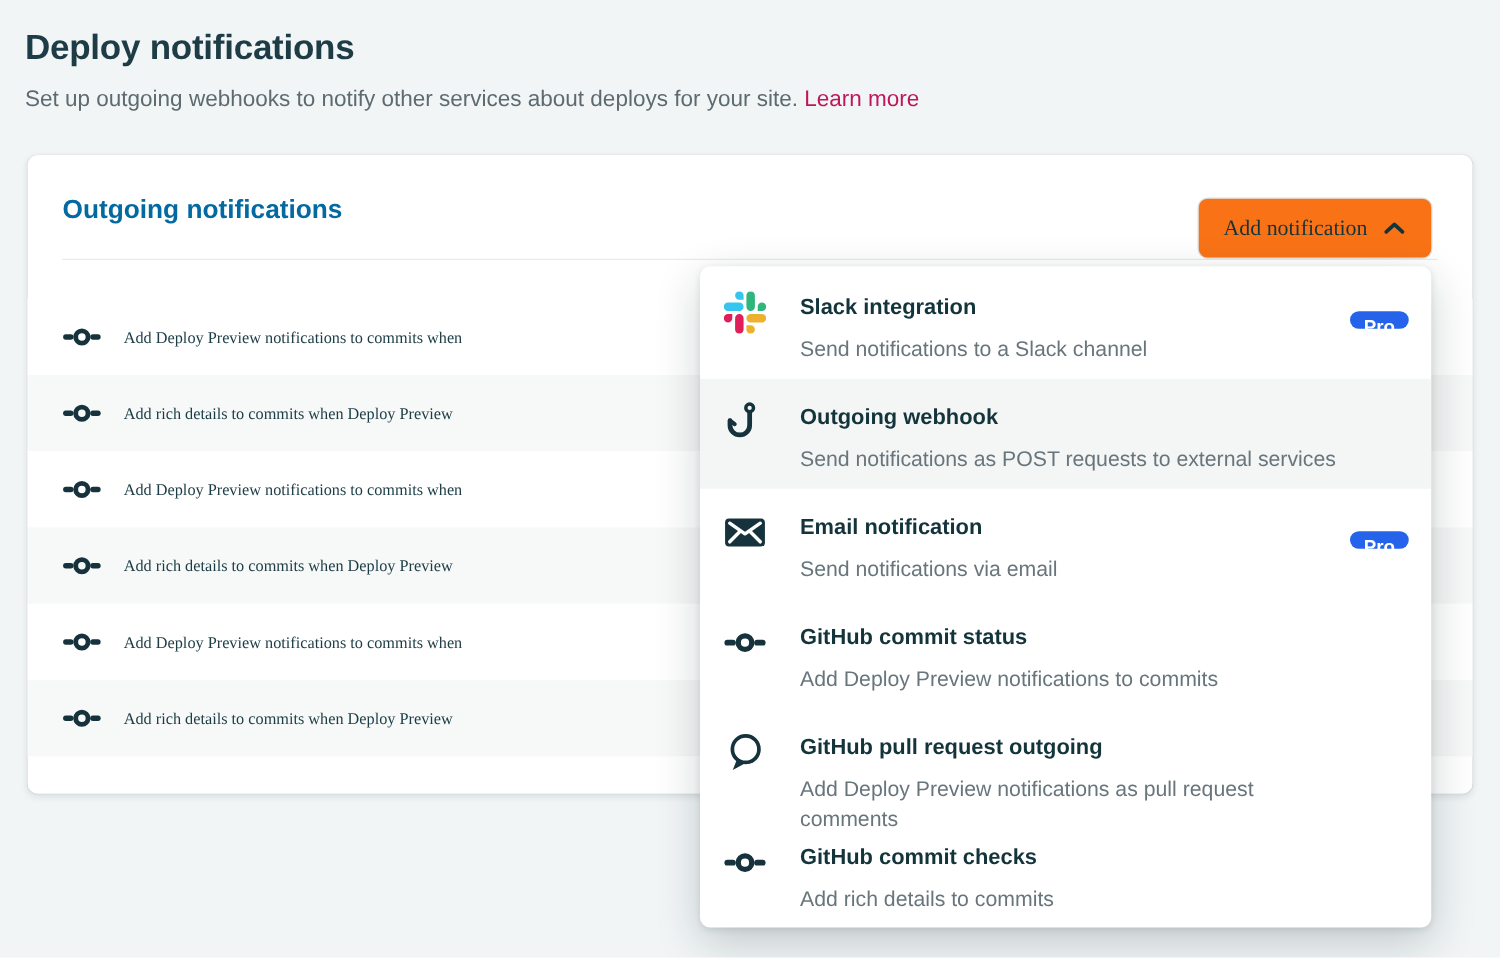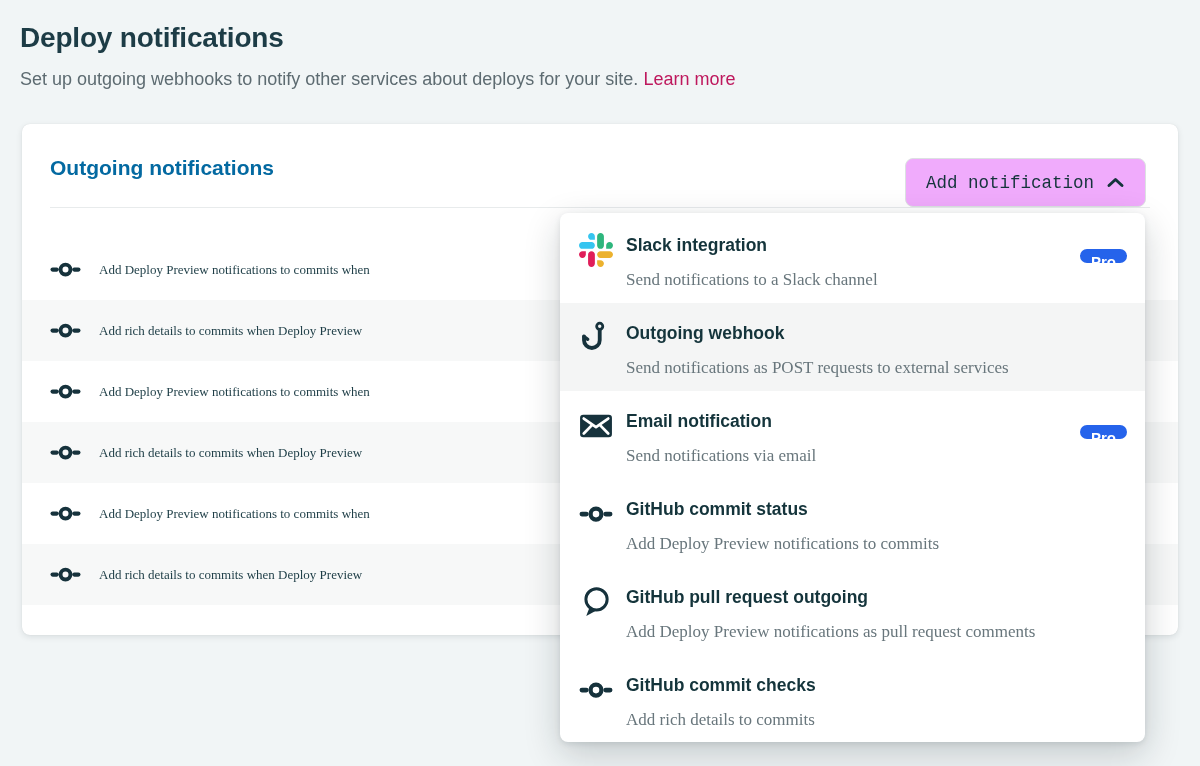--- a/index.html
+++ b/index.html
@@ -34,22 +34,22 @@
     box-shadow: 0 2px 6px rgba(14,30,37,0.10), 0 0 1px rgba(14,30,37,0.12);
   }
   .card-heading {
     position: absolute; left: 28px; top: 32px;
     font-size: 21px; font-weight: 700; color: #0369a1;
   }
   .add-btn {
     position: absolute; right: 32px; top: 34px;
     height: 49px; padding: 0 20px;
     display: flex; align-items: center; gap: 12px;
-    background: #f0abfc; border: 1px solid #dce1e2; border-radius: 8px;
-    font-family: Liberation Mono, monospace;
+    background: #f97316; border: 1px solid #dce1e2; border-radius: 8px;
+    font-family: Liberation Serif, serif;
     font-size: 17.5px; font-weight: 500; color: #14343b;
     cursor: pointer;
   }
   .add-btn svg { display: block; }
   .card-divider {
     position: absolute; left: 28px; right: 28px; top: 83px;
     height: 1px; background: #e8ebec;
   }
 
   
@@ -79,27 +79,27 @@
     position: relative; height: 88px;
     padding: 16px 70px 0 18px;
     display: flex; align-items: flex-start;
     cursor: pointer;
   }
   .menu-item.highlighted { background: #f4f5f5; }
   .mi-icon {
     flex: 0 0 36px; width: 36px; height: 36px; margin-top: 1px;
     display: flex; align-items: center; justify-content: center;
   }
-  .mi-body { margin-left: 12px; min-width: 0; }
+  .mi-body { margin-left: 26px; min-width: 0; }
   .mi-title {
     font-size: 17.5px; font-weight: 700; color: #14343b;
     line-height: 24px; padding-top: 2px;
   }
   .mi-desc {
-    font-size: 17px; color: #68767c; line-height: 24px; margin-top: 11px; font-family: Liberation Serif, serif;
+    font-size: 17px; color: #68767c; line-height: 24px; margin-top: 11px;
   }
   .pro-badge {
     position: absolute; right: 18px; top: 34px;
     height: 14px; padding: 0 11px; border-radius: 13px;
     background: #2563eb; color: #ffffff;
     font-size: 15px; font-weight: 700; line-height: 26px;
   }
   .svg-defs { position: absolute; width: 0; height: 0; overflow: hidden; }
 </style>
 </head>

